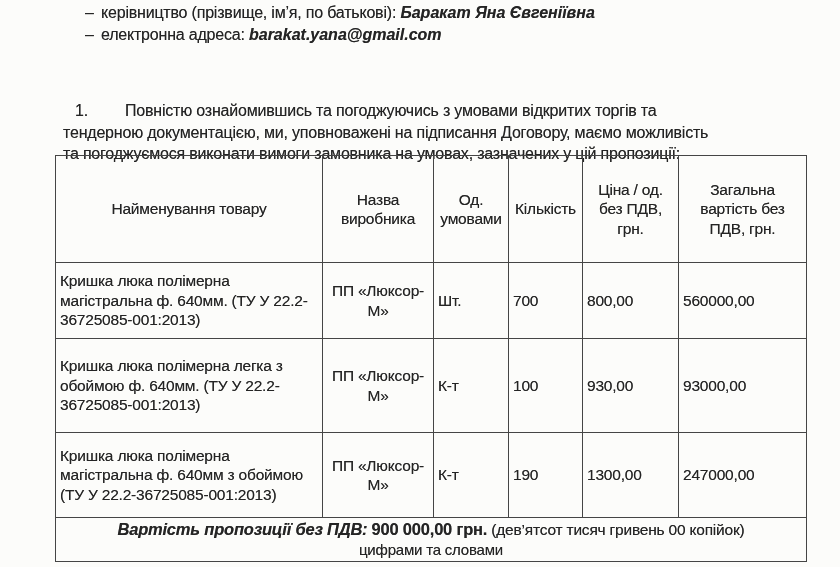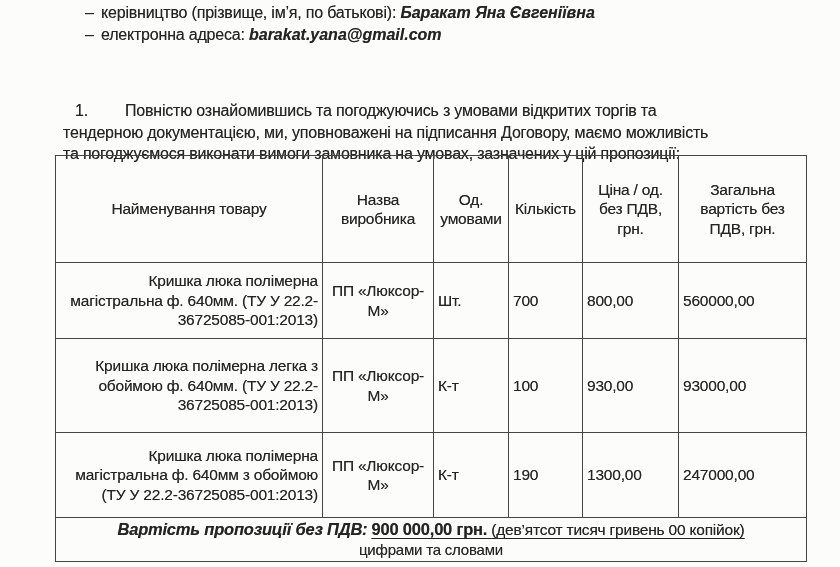--- a/index.html
+++ b/index.html
@@ -42,26 +42,26 @@
     line-height:19.5px;
   }
   tr.hdr{height:107px;}
   tr.r0{height:76px;}
   tr.r1{height:94px;}
   tr.r2{height:85px;}
   tr.ftr{height:44px;}
   th{text-align:center;line-height:21px;}
   th.h-qty{word-break:break-all;padding:2px 6px;}
   th.h-total{padding:2px 12px;margin-left:44px;}
-  td.c-name{text-align:right;padding:4px 22px 4px 13px;vertical-align:middle;}
+  td.c-name{text-align:left;padding:4px 22px 4px 13px;vertical-align:middle;}
   td.c-manu{text-align:center;padding:2px 20px;overflow-wrap:anywhere;}
   td.c-mid{text-align:left;}
   td.c-foot{text-align:center;padding:3px 8px;line-height:20px;}
   .foot-label{font-weight:bold;font-size:16.5px;font-style:italic;}
-  .foot-underline{text-decoration:underline;text-underline-offset:2.5px;text-decoration-thickness:1.4px;}
+  .foot-underline{text-underline-offset:2.5px;text-decoration-thickness:1.4px;}
   .foot-amount{font-weight:bold;font-size:16.5px;}
   .foot-words{font-size:15.5px;}
   .foot-caption{font-size:15px;line-height:19px;}
 </style>
 </head>
 <body>
 
 <div class="page">
 
   <div class="contact">

